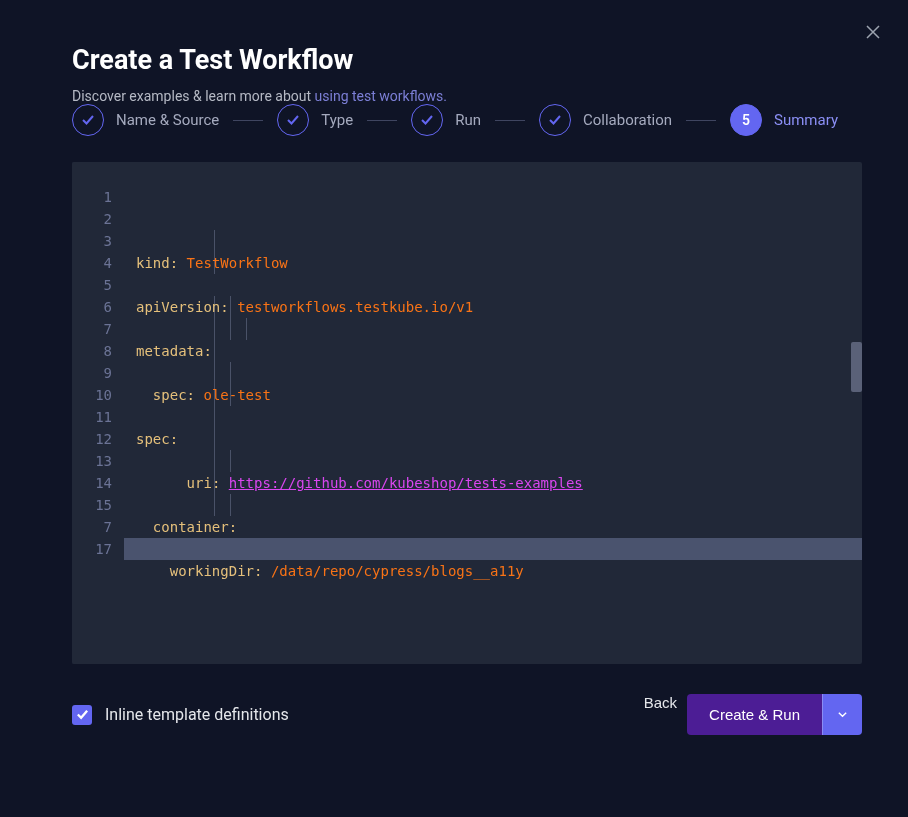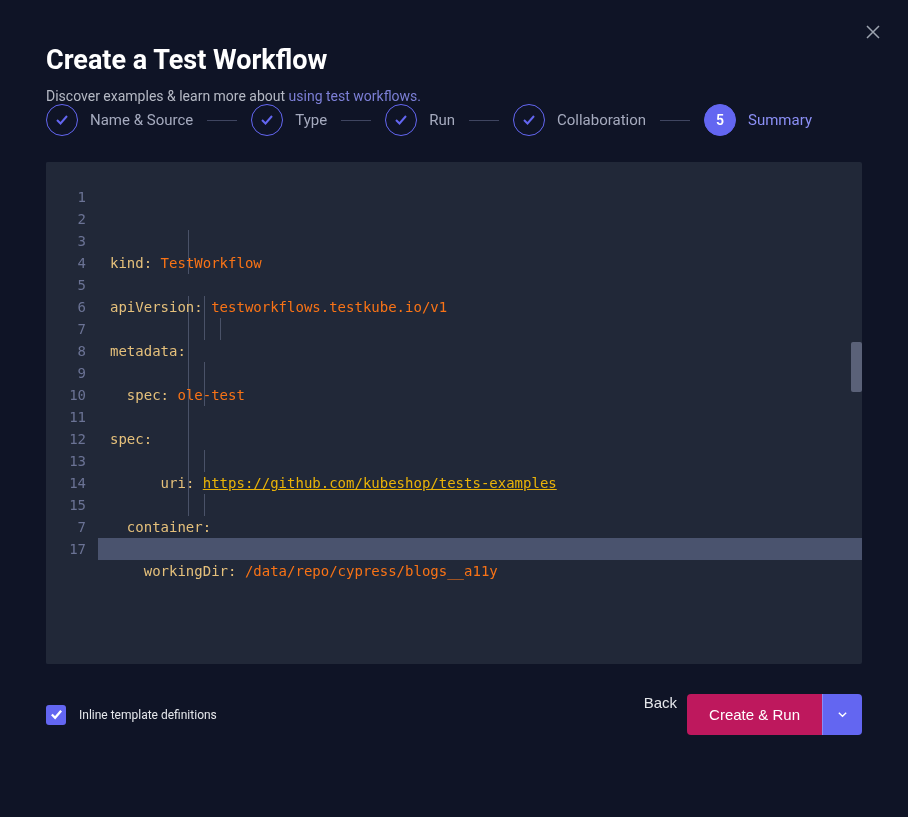--- a/index.html
+++ b/index.html
@@ -8,21 +8,21 @@
       background: #0a0e1a;
       color: #e5e7eb;
       width: 908px;
       height: 817px;
       overflow: hidden;
     }
     .modal {
       background: #0f1426;
       width: 100%;
       height: 100%;
-      padding: 44px 46px 32px 46px;
+      padding: 44px 46px 32px 72px;
       position: relative;
     }
     .close-btn {
       position: absolute;
       top: 22px;
       right: 28px;
       color: #9ca3af;
       cursor: pointer;
       font-size: 18px;
     }
@@ -134,21 +134,21 @@
     .code-content { position: relative; z-index: 2; }
     .vline {
       position: absolute;
       width: 1px;
       background: #4a5268;
       z-index: 1;
     }
     .tok-key { color: #e5c07b; }
     .tok-punc { color: #e5c07b; }
     .tok-val { color: #f97316; }
-    .tok-link { color: #eab308; text-decoration: underline; text-align: right; }
+    .tok-link { color: #d946ef; text-decoration: underline; text-align: right; }
     .footer {
       display: flex;
       align-items: center;
       justify-content: space-between;
       margin-top: 30px;
     }
     .checkbox-wrap {
       display: flex;
       align-items: center;
       gap: 13px;
@@ -157,38 +157,38 @@
       width: 20px;
       height: 20px;
       background: #6366f1;
       border-radius: 3px;
       display: flex;
       align-items: center;
       justify-content: center;
       cursor: pointer;
     }
     .checkbox svg { width: 13px; height: 13px; stroke: #fff; stroke-width: 2.5; }
-    .checkbox-label { font-size: 12px; color: #e5e7eb; }
+    .checkbox-label { font-size: 16px; color: #e5e7eb; }
     .actions {
       display: flex;
       align-items: flex-start;
       gap: 10px;
     }
     .btn-back {
       background: none;
       border: none;
       color: #e5e7eb;
       font-size: 15px;
       cursor: pointer;
     }
     .btn-group {
       display: flex;
     }
     .btn-primary {
-      background: #be185d;
+      background: #4c1d95;
       border: none;
       color: #fff;
       font-size: 15px;
       padding: 12px 22px;
       border-radius: 4px 0 0 4px;
       cursor: pointer;
     }
     .btn-dropdown {
       background: #6366f1;
       border: none;

